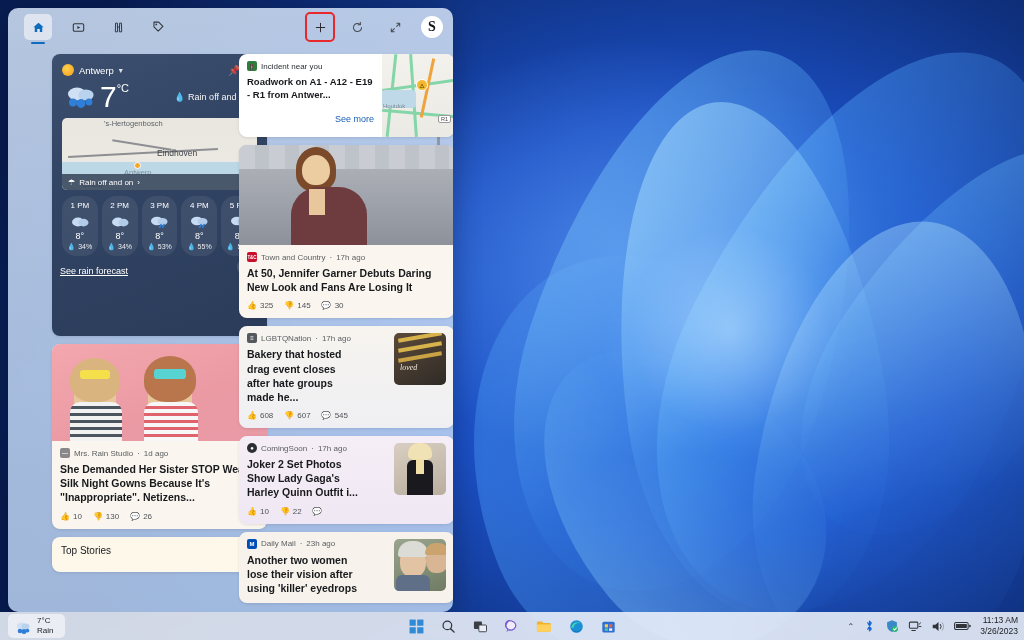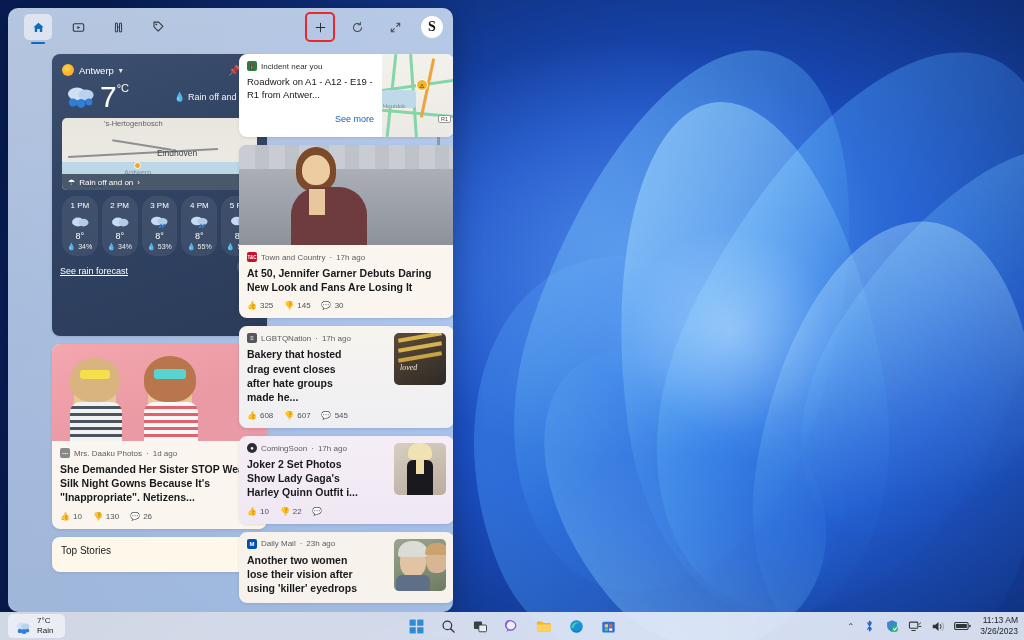--- a/index.html
+++ b/index.html
@@ -344,21 +344,21 @@
           <div style="position:absolute;left:28px;top:26px;width:30px;height:9px;border-radius:3px;background:#f4e04a;"></div>
           <div style="position:absolute;left:18px;top:58px;width:52px;height:40px;background:repeating-linear-gradient(180deg,#f2f2f2 0 4px,#4b5560 4px 7px);border-radius:10px 10px 0 0;"></div>
           <div style="position:absolute;left:96px;top:20px;width:44px;height:72px;border-radius:20px 20px 0 0;background:#e8c79c;"></div>
           <div style="position:absolute;left:92px;top:12px;width:52px;height:46px;border-radius:50% 50% 42% 42%;background:#b9764c;"></div>
           <div style="position:absolute;left:102px;top:25px;width:32px;height:10px;border-radius:3px;background:#57d4d1;"></div>
           <div style="position:absolute;left:92px;top:58px;width:54px;height:40px;background:repeating-linear-gradient(180deg,#f7f7f7 0 4px,#e0626c 4px 7px);border-radius:10px 10px 0 0;"></div>
         </div>
         <div class="body">
           <div class="src">
             <span class="logo" style="background:#888;">—</span>
-            <span>Mrs. Daaku Photos</span>
+            <span>Mrs. Rain Studio</span>
             <span>·</span>
             <span>1d ago</span>
           </div>
           <div class="headline">She Demanded Her Sister STOP Wear Silk Night Gowns Because It's "Inappropriate". Netizens...</div>
           <div class="react">
             <span class="r">👍<span>10</span></span>
             <span class="r">👎<span>130</span></span>
             <span class="r">💬<span>26</span></span>
           </div>
         </div>
@@ -371,21 +371,21 @@
     </div>
 
     <div class="col" id="col-right" style="top:8px;">
 
       <div class="card" id="traffic-card" style="height:83px;">
         <div id="traffic-left">
           <div class="src" style="color:#2b2f33;">
             <span class="logo" style="background:#2f7d3b;">🚦</span>
             <span>Incident near you</span>
           </div>
-          <div style="font-size:9.5px;color:#17191c;line-height:1.4;">Roadwork on A1 - A12 - E19 - R1 from Antwer...</div>
+          <div style="font-size:9.5px;color:#17191c;line-height:1.4;font-weight:bold;">Roadwork on A1 - A12 - E19 - R1 from Antwer...</div>
           <div id="see-more-link">See more</div>
         </div>
         <div id="traffic-map">
           <div class="road" style="left:8px;top:0;width:3px;height:83px;transform:rotate(6deg);"></div>
           <div class="road" style="left:30px;top:0;width:3px;height:83px;transform:rotate(-4deg);"></div>
           <div class="road" style="left:0;top:30px;width:72px;height:3px;transform:rotate(-8deg);"></div>
           <div class="road" style="left:0;top:58px;width:72px;height:3px;transform:rotate(5deg);"></div>
           <div class="road" style="left:44px;top:4px;width:3px;height:60px;background:#f0a23c;transform:rotate(12deg);"></div>
           <div style="position:absolute;left:0;top:36px;width:34px;height:18px;background:#bfd9e8;border-radius:4px;"></div>
           <div style="position:absolute;left:34px;top:25px;width:12px;height:12px;border-radius:50%;background:#f5b72b;border:1.5px solid #fff;font-size:6px;display:flex;align-items:center;justify-content:center;">⚠</div>

